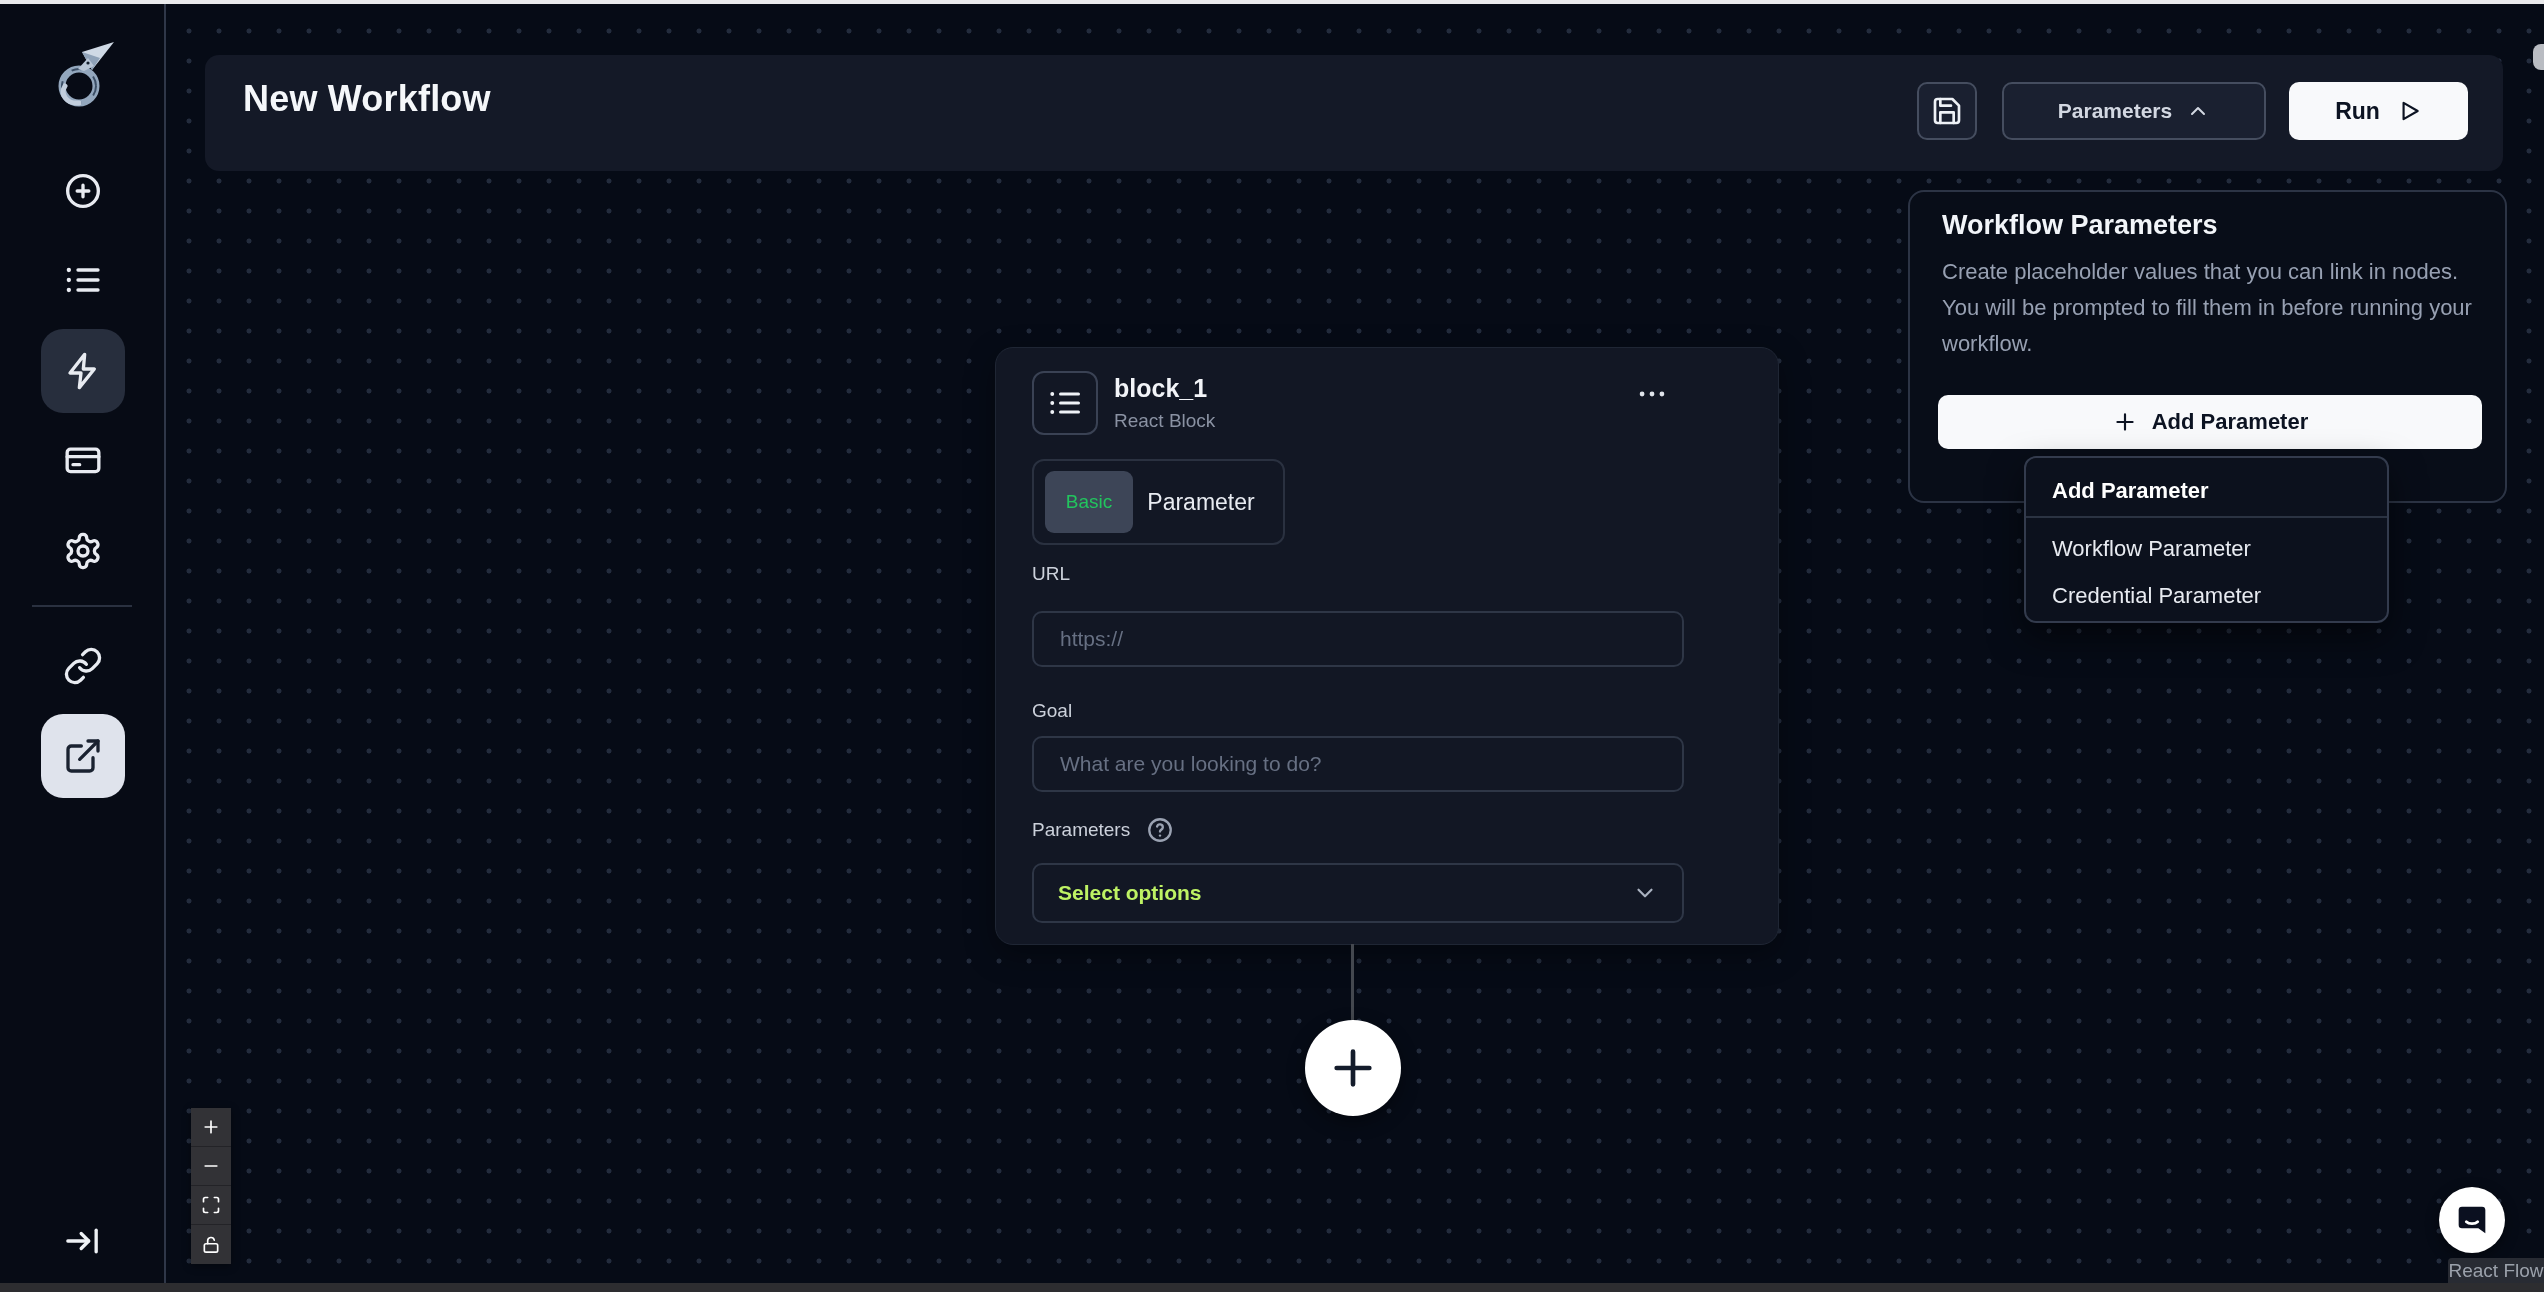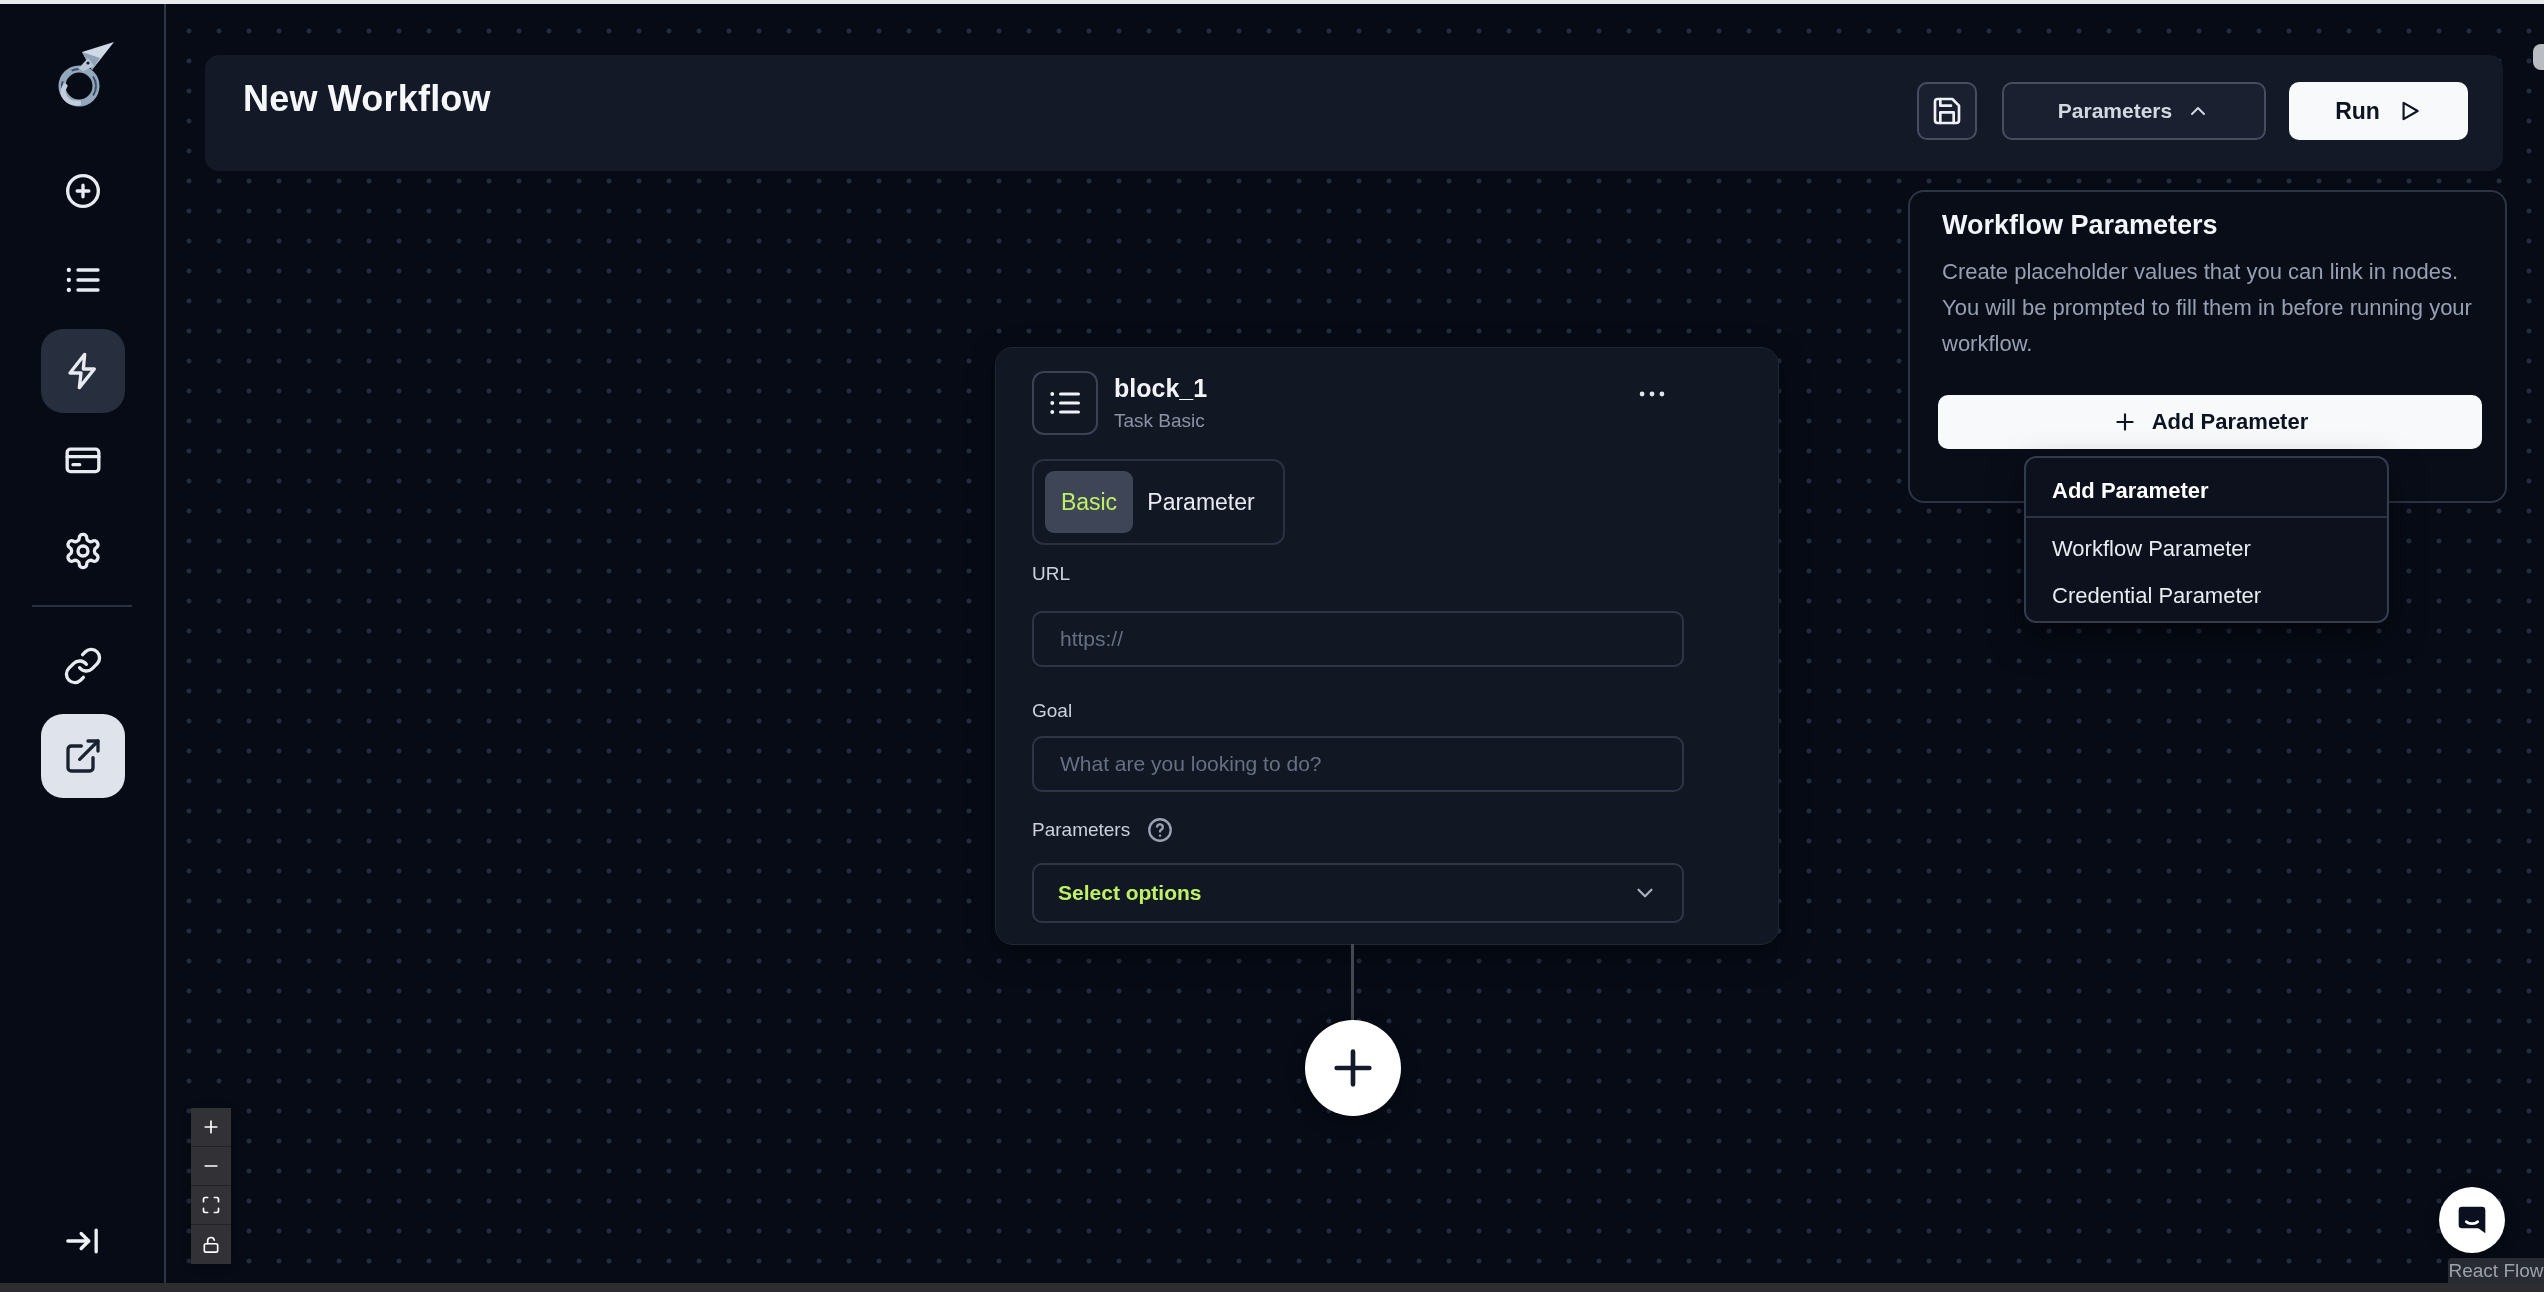--- a/index.html
+++ b/index.html
@@ -42,21 +42,21 @@
 
   
   #node{left:995px;top:347px;width:784px;height:598px;border-radius:18px;background:#121724;border:1px solid #1f2634;box-sizing:border-box;box-shadow:0 10px 30px rgba(0,0,0,.35);}
   #node-iconbox{left:36px;top:23px;width:66px;height:64px;border-radius:12px;border:2px solid #3a4254;box-sizing:border-box;display:flex;align-items:center;justify-content:center;color:#eef1f6;}
   #node-iconbox svg{width:36px;height:36px;}
   #node-title{left:118px;top:26px;font-size:25px;font-weight:bold;color:#f2f4f8;}
   #node-subtitle{left:118px;top:62px;font-size:19px;color:#8a92a3;}
   #node-menu{left:628px;top:26px;width:56px;height:40px;display:flex;align-items:center;justify-content:center;color:#dfe3ea;cursor:pointer;}
   #node-menu svg{width:34px;height:34px;}
   #tabs{left:36px;top:111px;width:253px;height:86px;border-radius:12px;border:2px solid #2a3140;box-sizing:border-box;display:flex;align-items:center;padding:0 11px;}
-  #tab-basic{width:88px;height:62px;border-radius:9px;background:#3d4557;color:#bef264;font-size:23px;display:flex;align-items:center;justify-content:center;cursor:pointer;}
+  #tab-basic{width:88px;height:62px;border-radius:9px;background:#3d4557;color:#22c55e;font-size:19px;display:flex;align-items:center;justify-content:center;cursor:pointer;}
   #tab-advanced{width:136px;height:62px;color:#e8ebf1;font-size:23px;display:flex;align-items:center;justify-content:center;cursor:pointer;}
   .field-label{left:36px;font-size:19px;color:#ccd1db;}
   .node-input{left:36px;width:652px;height:56px;border-radius:10px;border:2px solid #2e3646;background:transparent;box-sizing:border-box;color:#dfe3ea;font-size:21px;padding:0 26px;outline:none;font-family:"Liberation Sans",sans-serif;}
   .node-input::placeholder{color:#677083;}
   #params-row{left:36px;top:468px;display:flex;align-items:center;gap:16px;}
   #help-icon{width:28px;height:28px;color:#9aa2b2;}
   #select-box{left:36px;top:515px;width:652px;height:60px;border-radius:10px;border:2px solid #2e3646;box-sizing:border-box;display:flex;align-items:center;justify-content:space-between;padding:0 24px;cursor:pointer;}
   #select-label{font-size:21px;font-weight:bold;color:#bef264;}
   #select-box svg{width:26px;height:26px;color:#aab2c0;}
 
@@ -215,21 +215,21 @@
   <div class="abs" id="node">
     <div class="abs" id="node-iconbox">
       <span style="display: inline-block; width: 36px; height: 36px;">
           <svg viewBox="0 0 24 24" fill="none" stroke="currentColor" stroke-width="2" stroke-linecap="round" stroke-linejoin="round" style="display: block; width: 100%; height: 100%;">
             <path d="M9 6h12M9 12h12M9 18h12"></path>
             <path stroke-width="2.6" d="M3.5 6h.01M3.5 12h.01M3.5 18h.01"></path>
           </svg>
         </span>
     </div>
     <div class="abs" id="node-title">block_1</div>
-    <div class="abs" id="node-subtitle">Task Basic</div>
+    <div class="abs" id="node-subtitle">React Block</div>
     <div class="abs" id="node-menu">
       <span style="display: inline-block; width: 34px; height: 34px;">
           <svg viewBox="0 0 24 24" style="display: block; width: 100%; height: 100%;">
             <g fill="currentColor">
               <circle cx="5" cy="12" r="1.7"></circle>
               <circle cx="12" cy="12" r="1.7"></circle>
               <circle cx="19" cy="12" r="1.7"></circle>
             </g>
           </svg>
         </span>

